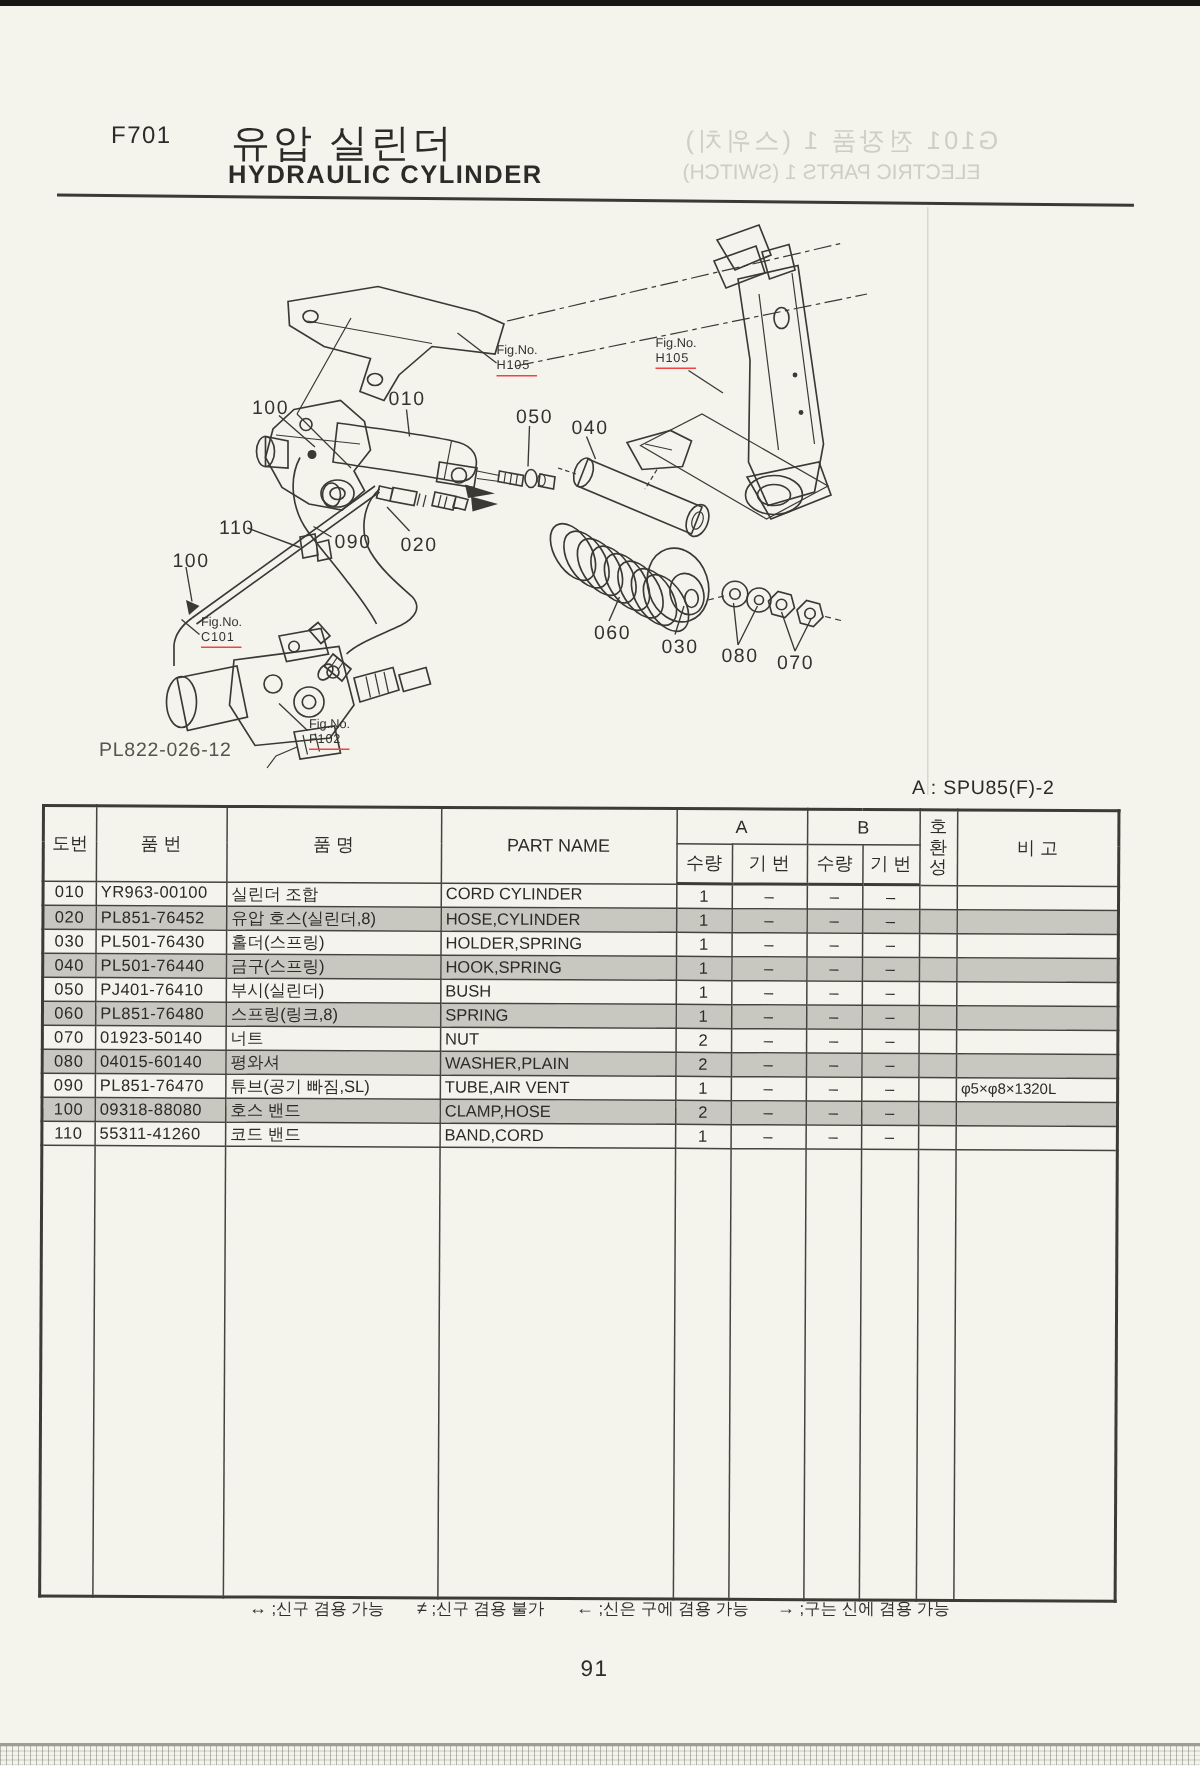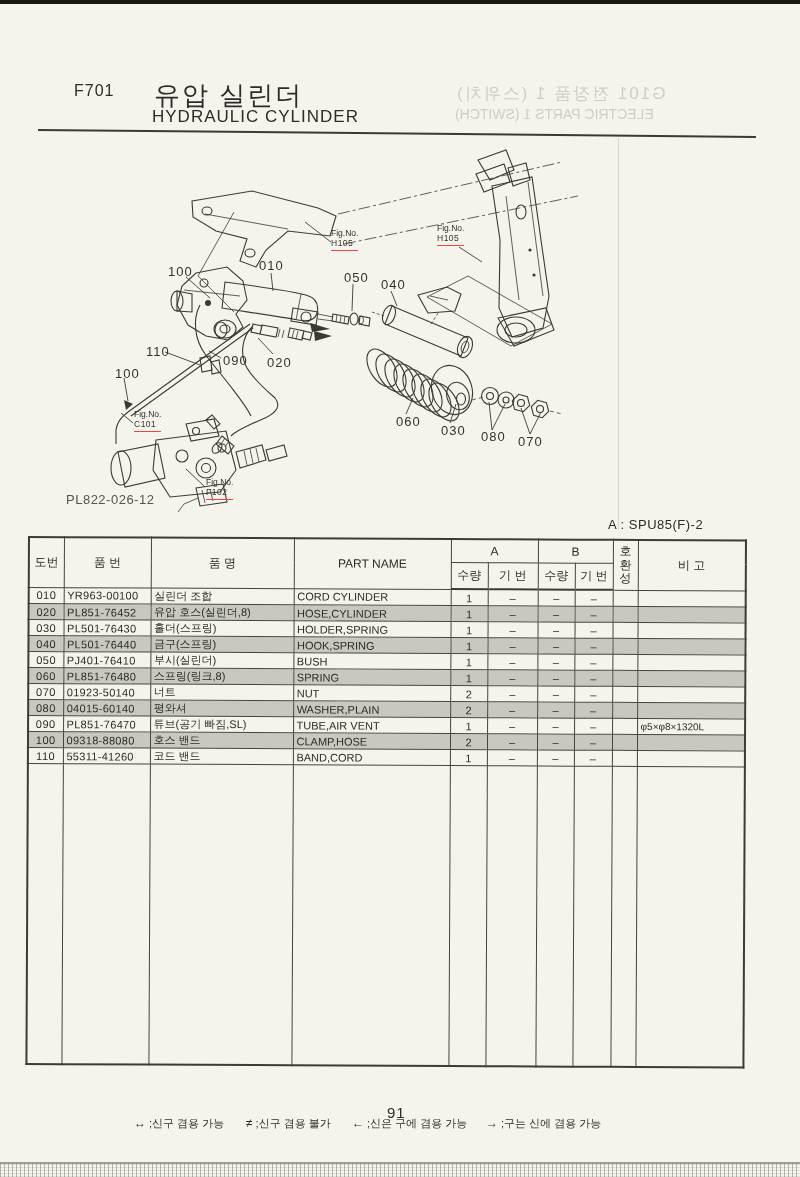--- a/index.html
+++ b/index.html
@@ -4,21 +4,21 @@
 <style>
   html,body{margin:0;padding:0;}
   .page{
     position:relative; width:800px; height:1177px; overflow:hidden;
     background:#f4f3ec; font-family:"Liberation Sans", sans-serif; color:#2b2b28;
   }
   .topbar{position:absolute;left:0;top:0;width:800px;height:4px;background:#171714;}
   
   .code{position:absolute;left:74px;top:82px;font-size:16px;letter-spacing:1px;}
   .title-ko{position:absolute;left:154px;top:78px;font-size:26px;letter-spacing:2px;}
-  .title-en{position:absolute;left:152px;top:107px;font-size:17px;letter-spacing:1px;}
+  .title-en{position:absolute;left:152px;top:107px;font-size:17px;letter-spacing:1px;font-weight:bold;}
   .ghost{position:absolute;color:#cfcec5;transform:scaleX(-1);text-align:right;white-space:nowrap;}
   .ghost1{left:455px;top:82px;width:300px;font-size:17px;letter-spacing:2px;}
   .ghost2{left:455px;top:106px;width:300px;font-size:14px;}
   .title-rule{position:absolute;left:38px;top:129px;width:718px;height:2px;background:#3a3a34;transform:rotate(0.55deg);transform-origin:left center;}
   .fold-line{position:absolute;left:618px;top:138px;width:1px;height:392px;background:#d9d8cf;}
   
   .diagram-svg{position:absolute;left:0;top:0;}
   .callout{position:absolute;font-size:13px;letter-spacing:1px;color:#33332d;}
   .figref{position:absolute;font-size:8.5px;line-height:1.15;color:#33332d;}
   .figref .l2{border-bottom:1px solid #ef4444;padding-bottom:1px;letter-spacing:.5px;}
@@ -37,21 +37,21 @@
   .parts-table thead tr.sub th{height:25px;border-bottom:2px solid #3c3c36;}
   th.compat-h{font-size:10px;line-height:1.1;padding:0;}
   .parts-table tbody td{height:15px;}
   td.c{text-align:center;}
   td.no{text-align:center;letter-spacing:.5px;}
   td.pn{letter-spacing:.3px;}
   tr.shaded td{background:#c8c8c1;}
   td.remark{font-size:10px;}
   tr.filler td{height:299px;}
   
-  .legend-item{position:absolute;top:1116px;font-size:11px;white-space:nowrap;color:#2f2f2a;}
+  .legend-item{position:absolute;top:1065px;font-size:11px;white-space:nowrap;color:#2f2f2a;margin-left:32px;}
   .legend-item .sym{font-size:12px;margin-right:3px;}
   .page-number{position:absolute;left:357px;top:1104px;font-size:15px;letter-spacing:1px;margin-left:30px;}
   .bottom-line{position:absolute;left:0;top:1162px;width:800px;height:2px;background:#9d9d94;}
   .bottom-speckle{position:absolute;left:0;top:1164px;width:800px;height:13px;
     background-image:repeating-linear-gradient(90deg, rgba(70,70,58,.35) 0 1px, transparent 1px 4px),
                      repeating-linear-gradient(0deg, rgba(70,70,58,.12) 0 1px, transparent 1px 3px);}
   svg .ln{stroke:#3a3a34;stroke-width:1.1;fill:none;}
   svg .thin{stroke:#3a3a34;stroke-width:.8;fill:none;}
   svg .fill{fill:#3a3a34;stroke:none;}
   svg .lead{stroke:#3a3a34;stroke-width:.9;fill:none;}

